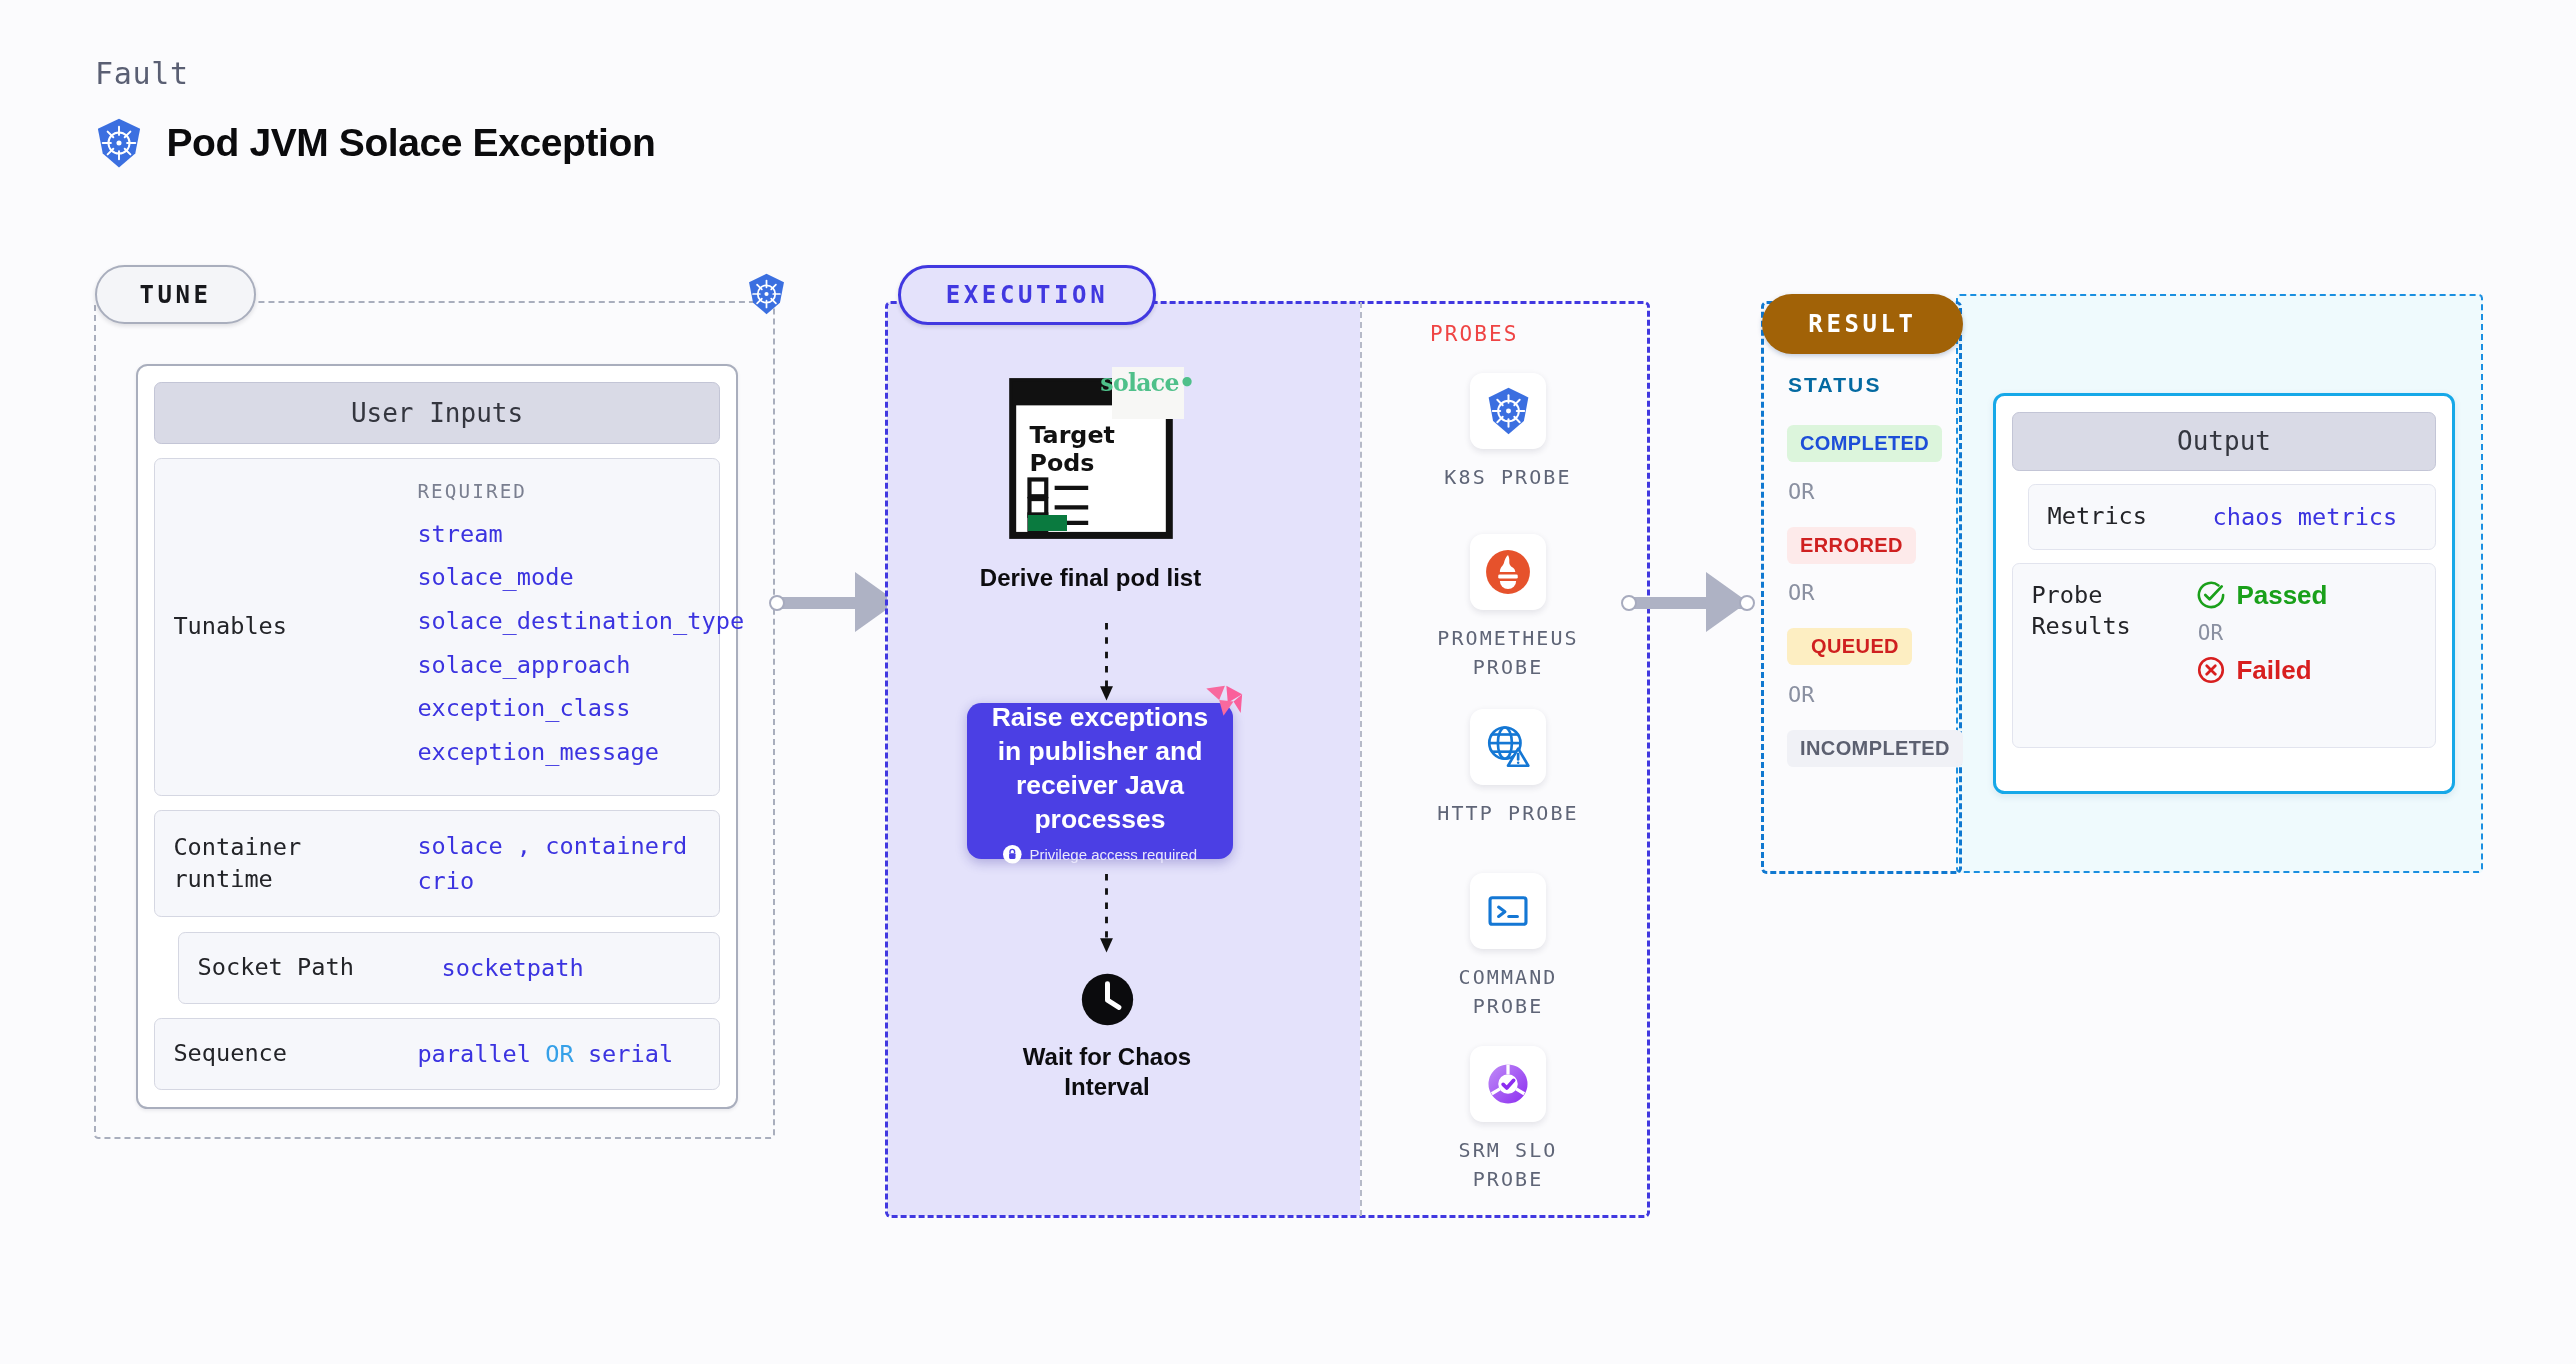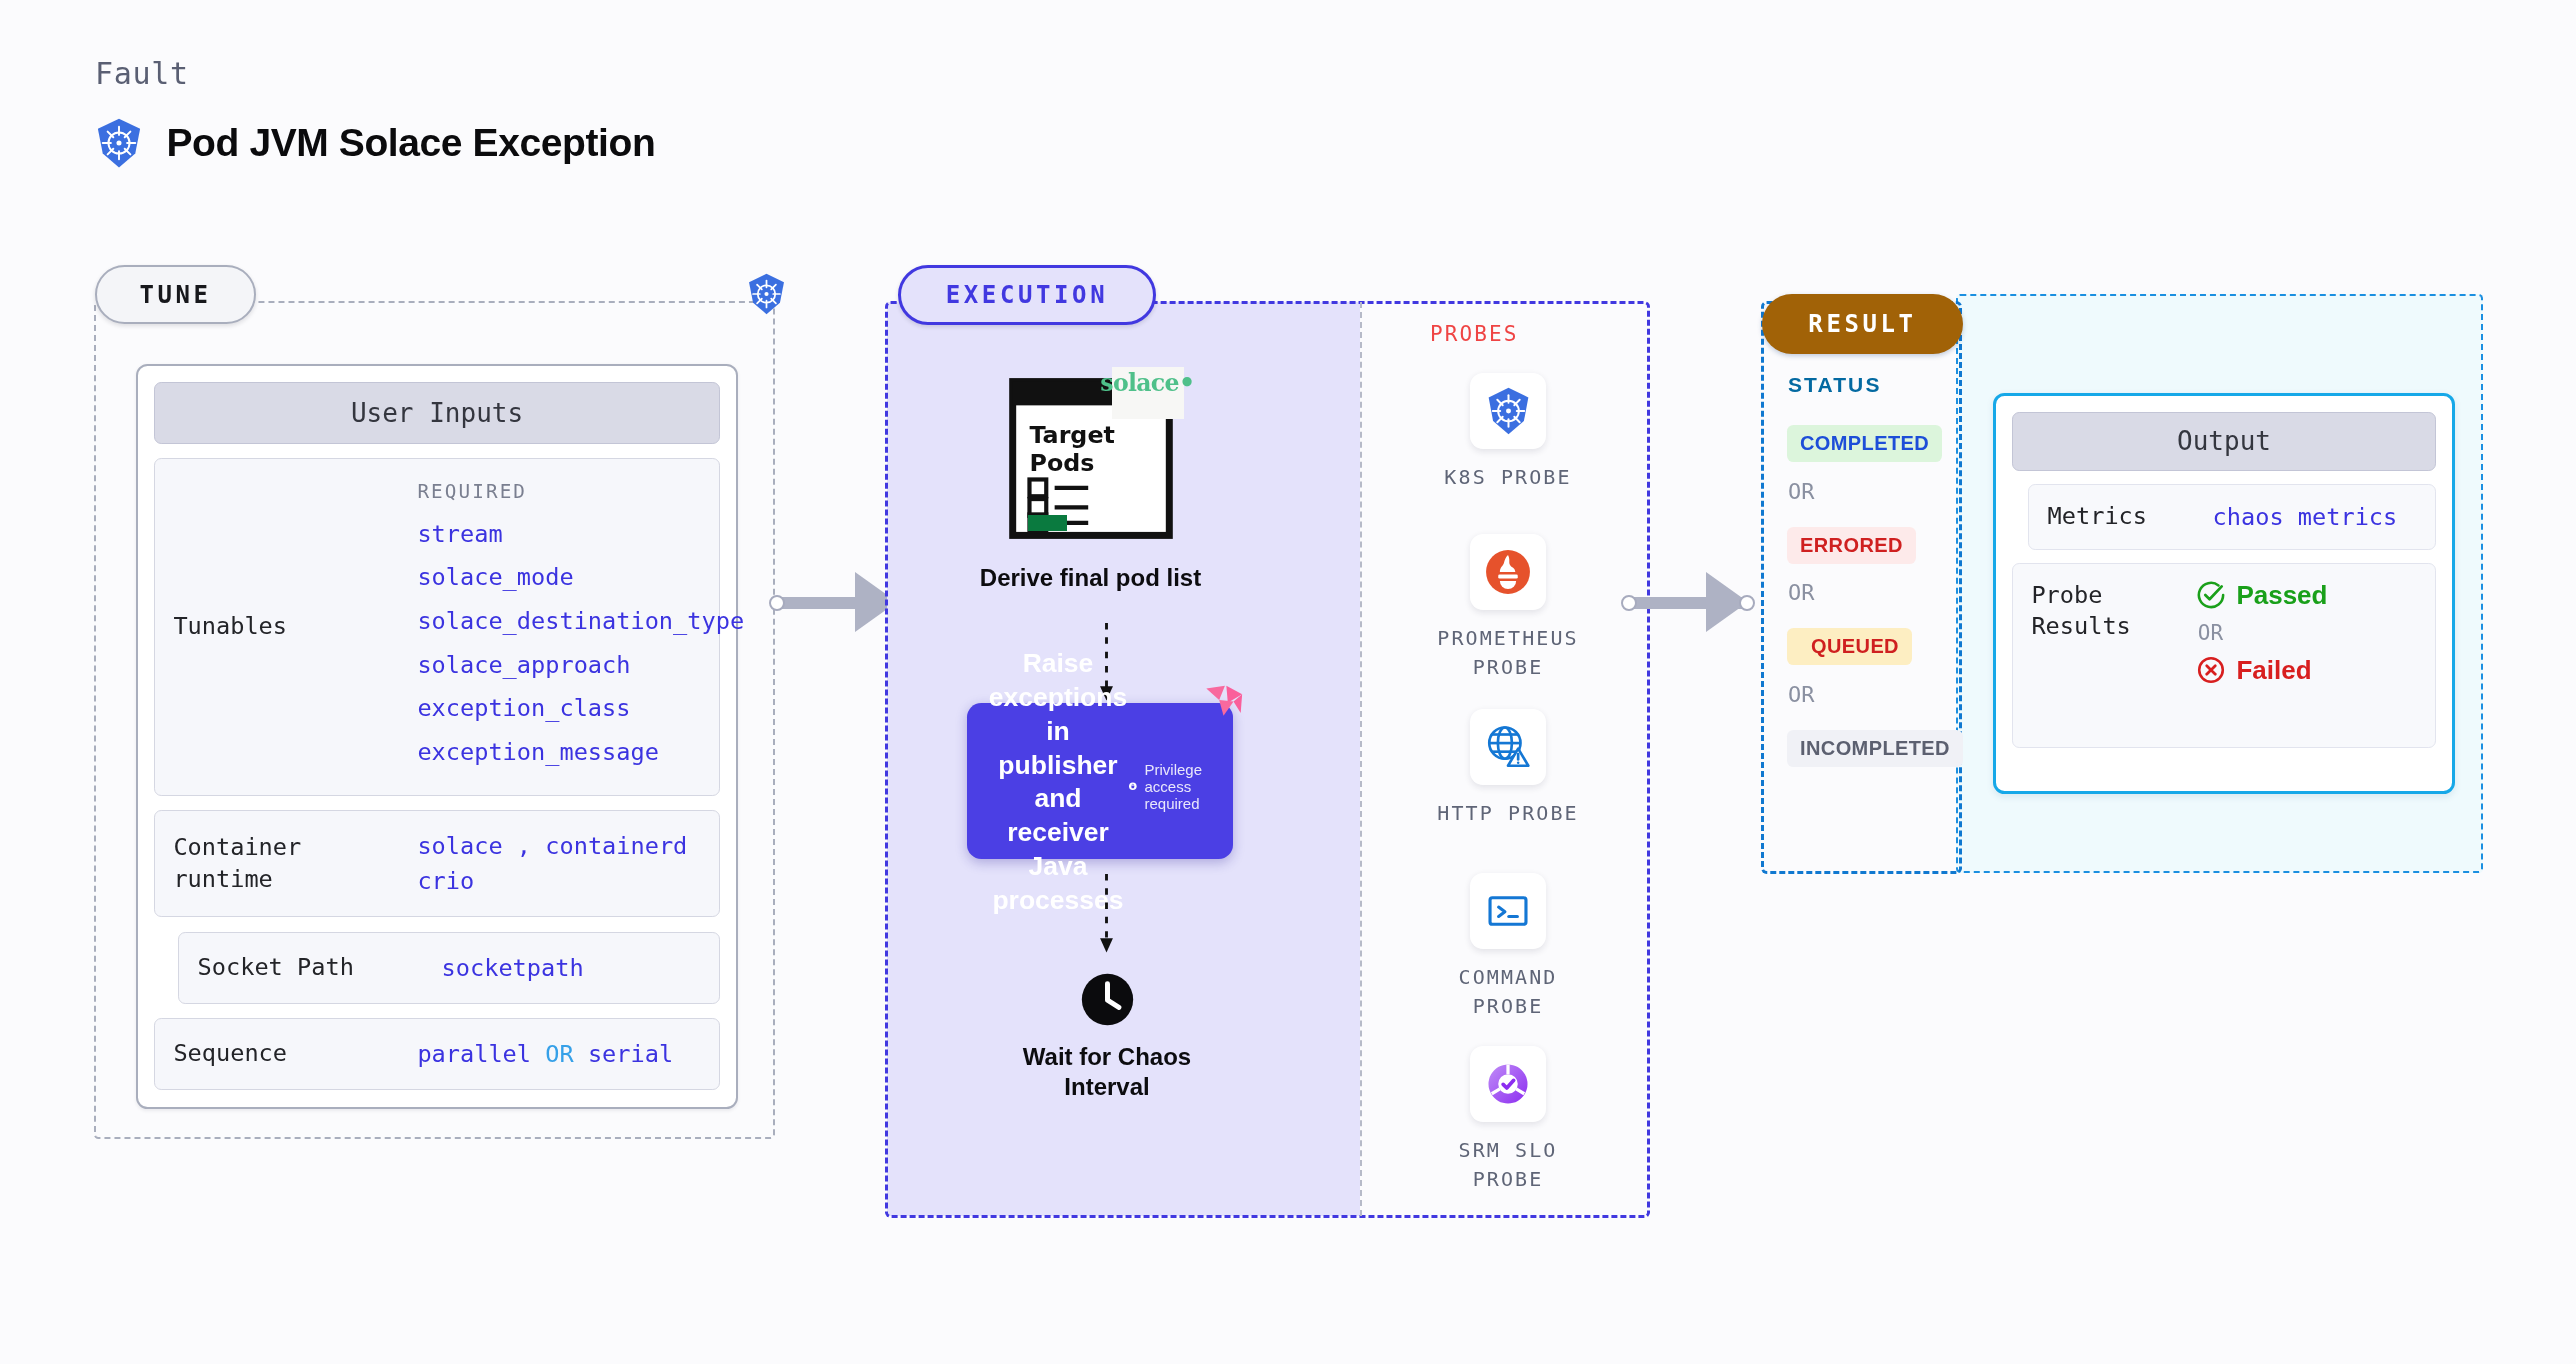--- a/index.html
+++ b/index.html
@@ -82,21 +82,21 @@
   .flow-node { position:absolute; display:flex; flex-direction:column; align-items:center; }
   .flow-cap {
     font-family:"Liberation Sans", sans-serif; font-weight:bold;
     font-size:24px; color:#0c0c0f; text-align:center; margin-top:14.3px; line-height:1.25;
   }
   .dotted-arrow { position:absolute; width:2.9px; background:transparent; }
 
   .action-card {
     position:absolute; background:#4b3fe4; border-radius:14.3px;
     box-shadow:0 3.6px 11.5px rgba(40,30,150,.28);
-    display:flex; flex-direction:row; align-items:center; justify-content:center;
+    display:flex; flex-direction:column; align-items:center; justify-content:center;
     padding:18.6px 20px 15.8px 20px;
   }
   .action-card .atxt {
     font-family:"Liberation Sans", sans-serif; font-weight:bold; color:#fff;
     font-size:26.5px; text-align:center; line-height:1.28;
   }
   .priv { display:flex; align-items:center; gap:7.9px; margin-top:8.6px; }
   .priv-txt { font-family:"Liberation Sans", sans-serif; font-size:15px; color:#e9e7fb; }
 
   .probe-item { position:absolute; display:flex; flex-direction:column; align-items:center; width:236px; }

